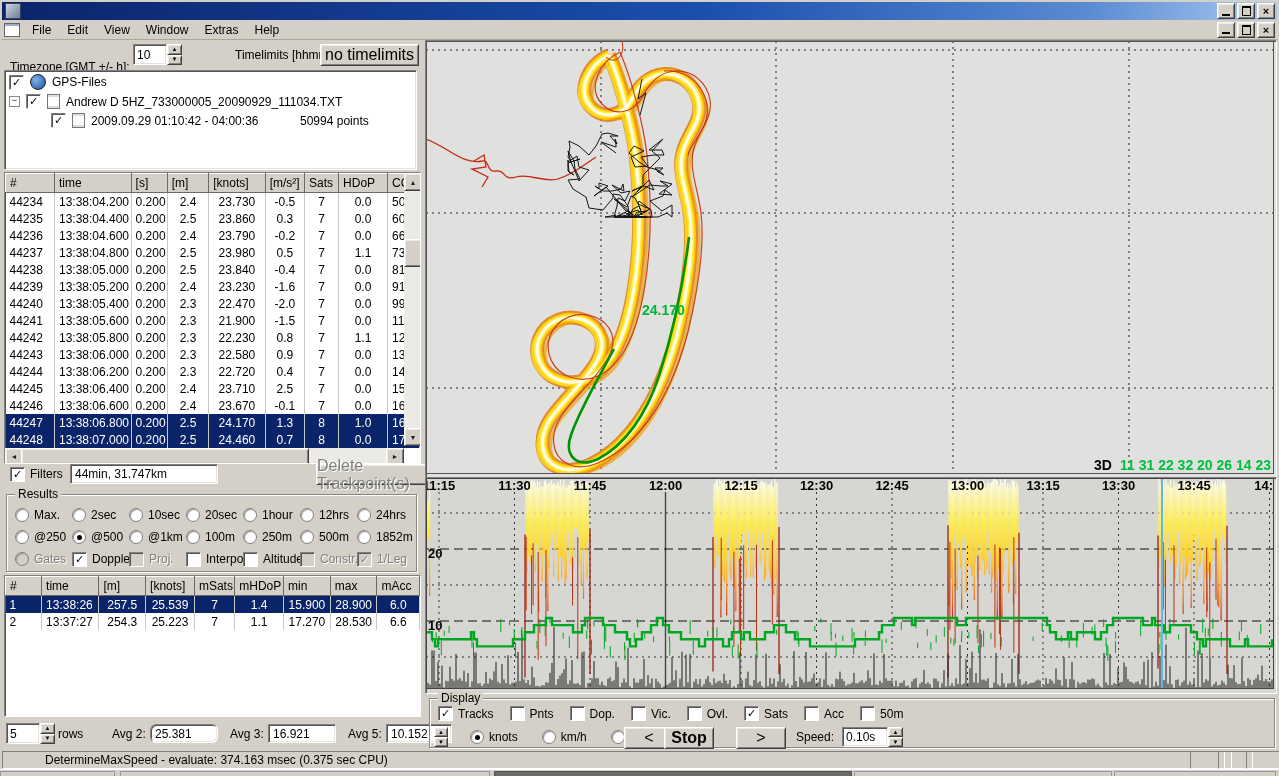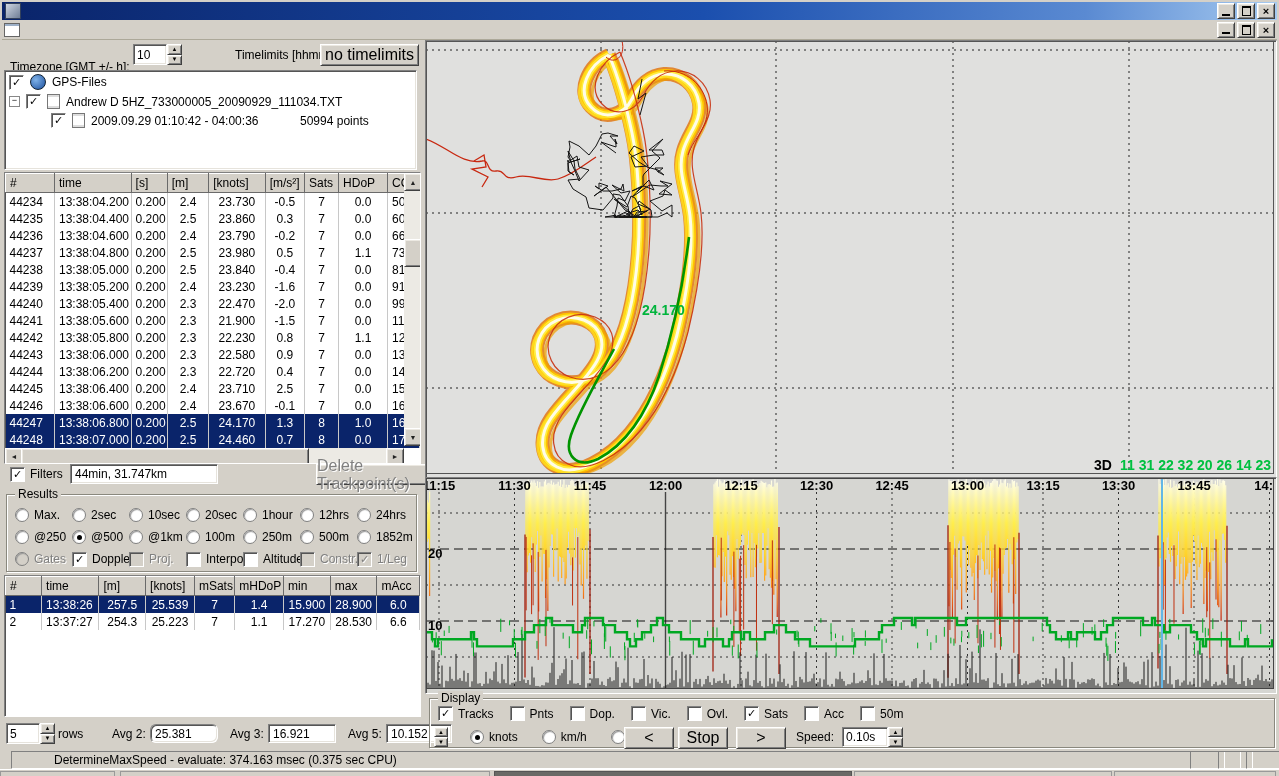--- a/index.html
+++ b/index.html
@@ -82,20 +82,28 @@
         <span class="glyph-rest"></span>
       </span>
     <span class="wbtn raised">
         <span class="glyph-x">×</span>
       </span>
   </span>
 </div>
 
 <div class="abs menubar">
   <span class="childicon"></span>
+  <span id="menu-items" style="display:flex;">
+      <span class="menuitem">File</span>
+      <span class="menuitem">Edit</span>
+      <span class="menuitem">View</span>
+      <span class="menuitem">Window</span>
+      <span class="menuitem">Extras</span>
+      <span class="menuitem">Help</span>
+    </span>
   <span class="winbtns">
     <span class="wbtn raised">
         <span class="glyph-min"></span>
       </span>
     <span class="wbtn raised">
         <span class="glyph-rest"></span>
       </span>
     <span class="wbtn raised">
         <span class="glyph-x">×</span>
       </span>
@@ -1460,35 +1468,35 @@
         <span class="opt">
           <span class="radio"></span>
           <span>km/h</span>
         </span>
         <span class="opt">
           <span class="radio"></span>
           <span>mph</span>
         </span>
       </span>
     <span class="abs btn raised" style="left:192px;top:0;width:48px;height:20px;">&lt;</span>
-    <span class="abs btn raised" style="left:246px;top:0;width:48px;height:20px;">Stop</span>
+    <span class="abs btn raised" style="left:232px;top:0;width:48px;height:20px;font-weight:bold;">Stop</span>
     <span class="abs btn raised" style="left:304px;top:0;width:48px;height:20px;">&gt;</span>
     <span class="abs" style="left:364px;top:3px;">Speed:</span>
     <span class="spin" style="left:410px;top:0;height:20px;">
       <span class="spinval sunken" style="width:38px;">0.10s</span>
       <span class="spinbtns">
           <span class="btn raised">▲</span>
           <span class="btn raised">▼</span>
         </span>
     </span>
   </div>
 </div>
 
 <div class="abs statusbar">
-  <div class="statusfield" style="left:9px;top:1px;width:1182px;height:16px;padding-left:42px;">DetermineMaxSpeed - evaluate: 374.163 msec (0.375 sec CPU)</div>
+  <div class="statusfield" style="left:0;top:1px;width:1182px;height:16px;padding-left:42px;">DetermineMaxSpeed - evaluate: 374.163 msec (0.375 sec CPU)</div>
   <div class="statusfield" style="left:1188px;top:1px;width:25px;height:16px;"></div>
   <div class="statusfield" style="left:1216px;top:1px;width:25px;height:16px;"></div>
   <div class="statusfield" style="left:1244px;top:1px;width:29px;height:16px;"></div>
 </div>
 <div class="abs" style="left:0;top:769px;width:1279px;height:7px;background:#d4d0c8;border-top:1px solid #fff;">
   <div class="abs" style="left:0;top:1px;width:113px;height:6px;border:1px solid #999;"></div>
   <div class="abs" style="left:120px;top:1px;width:368px;height:6px;border:1px solid #999;"></div>
   <div class="abs" style="left:494px;top:1px;width:356px;height:6px;background:#6a6a66;border:1px solid #555;"></div>
   <div class="abs" style="left:854px;top:1px;width:256px;height:6px;border:1px solid #999;"></div>
   <div class="abs" style="left:1114px;top:1px;width:160px;height:6px;border:1px solid #999;"></div>

